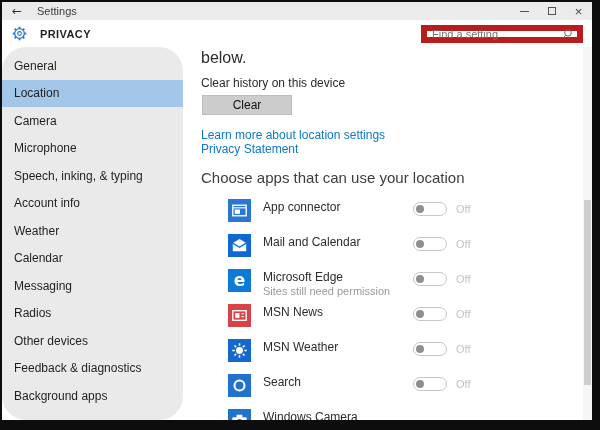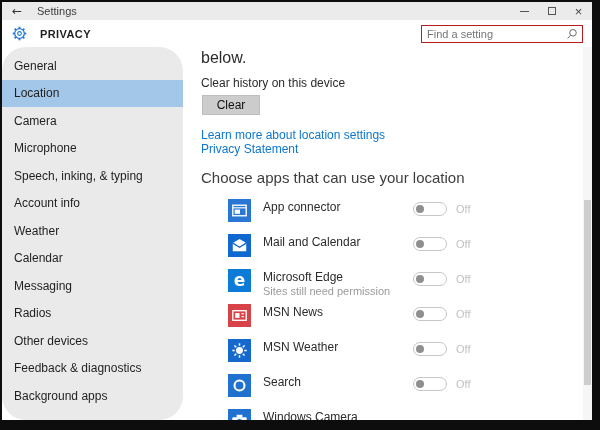--- a/index.html
+++ b/index.html
@@ -20,37 +20,37 @@
   .ctrl { width:27px; display:flex; align-items:center; justify-content:center; color:#555; }
   .min-glyph { width:9px; height:1px; background:#555; }
   .max-glyph { width:8px; height:8px; border:1px solid #555; box-sizing:border-box; }
   .close-glyph { font-size:13px; line-height:1; color:#444; }
   
   .header { height:27px; display:flex; align-items:center; position:relative; background:#fff; }
   .gear { margin-left:9px; width:17px; height:17px; }
   .page-title { margin-left:12px; font-size:11px; font-weight:bold; color:#1f1f1f; letter-spacing:0.4px; }
   .search-box {
     position:absolute; right:9px; top:5px; width:162px; height:18px;
-    border:1px solid #b91c1c; display:flex; align-items:center; background:#fff; box-sizing:border-box;
+    border:6px solid #b91c1c; display:flex; align-items:center; background:#fff; box-sizing:border-box;
   }
   .search-box input {
     border:none; outline:none; flex:1; min-width:0; font-size:11px; padding:0 5px;
     color:#555; font-family:inherit; background:transparent;
   }
   .search-icon { margin-right:4px; display:flex; }
   
   .body-row { display:flex; height:373px; }
   .sidebar { width:181px; background:#eaeaea; padding-top:5px; box-sizing:border-box; flex:none;border-radius:24px; }
   .side-item { height:27.5px; display:flex; align-items:center; padding-left:12px;
                font-size:12px; color:#1f1f1f; cursor:default; }
   .side-item.selected { background:#a3c7e8; }
   .content { flex:1; position:relative; padding:2px 0 0 18px; box-sizing:border-box; overflow:hidden; }
   .frag { font-size:16px; color:#2b2b2b; }
   .clear-label { margin-top:9px; font-size:12px; color:#2b2b2b; }
-  .clear-btn { margin-top:5px; margin-left:1px; width:58px; height:20px; background:#cccccc;
+  .clear-btn { margin-top:5px; margin-left:1px; width:90px; height:20px; background:#cccccc;
                border:1px solid #bdbdbd; font-size:12px; color:#111; font-family:inherit; display:block; }
   .link { display:block; font-size:12px; color:#0d77ce; text-decoration:none; width:max-content; }
   .link-1 { margin-top:13px; }
   .link-2 { }
   .apps-heading { margin-top:13px; font-size:15px; font-weight:400; color:#3d3d3d; }
   .apps { margin-top:10px; }
   .app-row { height:35px; position:relative; display:flex; align-items:flex-start;padding-left:27px; }
   .tile { width:23px; height:23px; margin-top:3px; flex:none; display:flex;
           align-items:center; justify-content:center; }
   .tile svg { display:block; }

